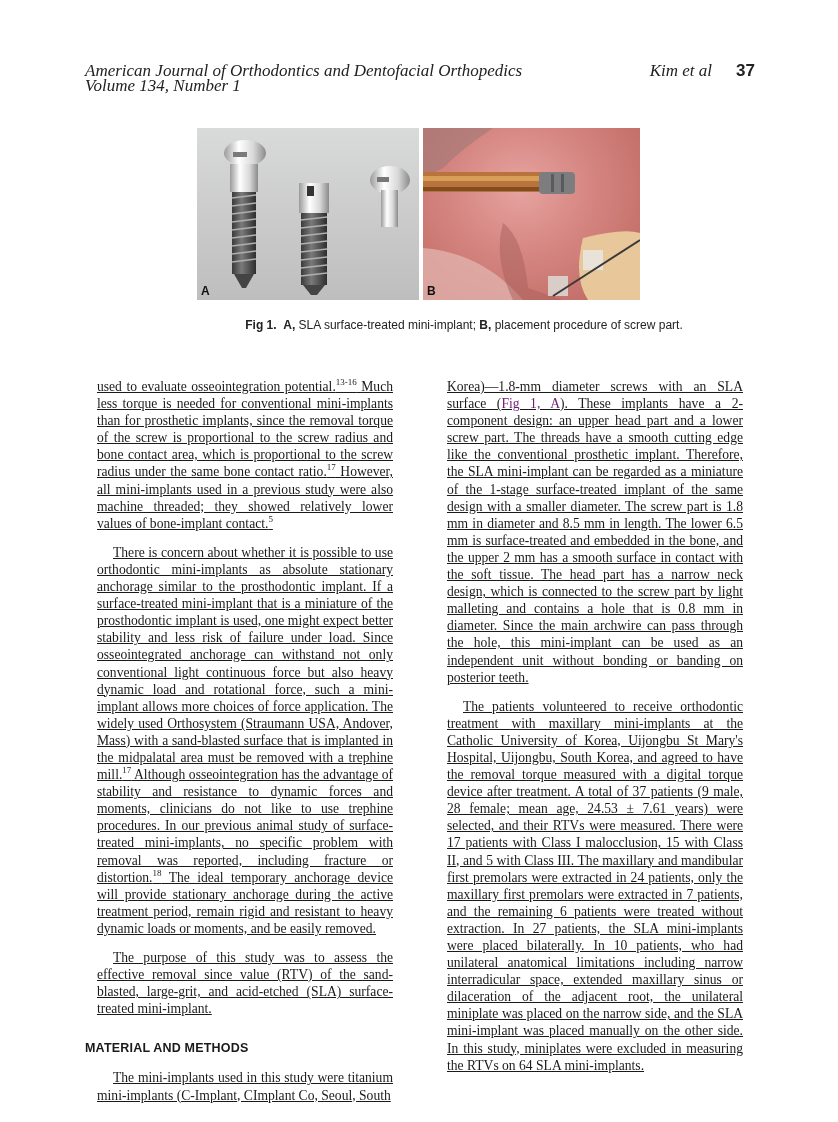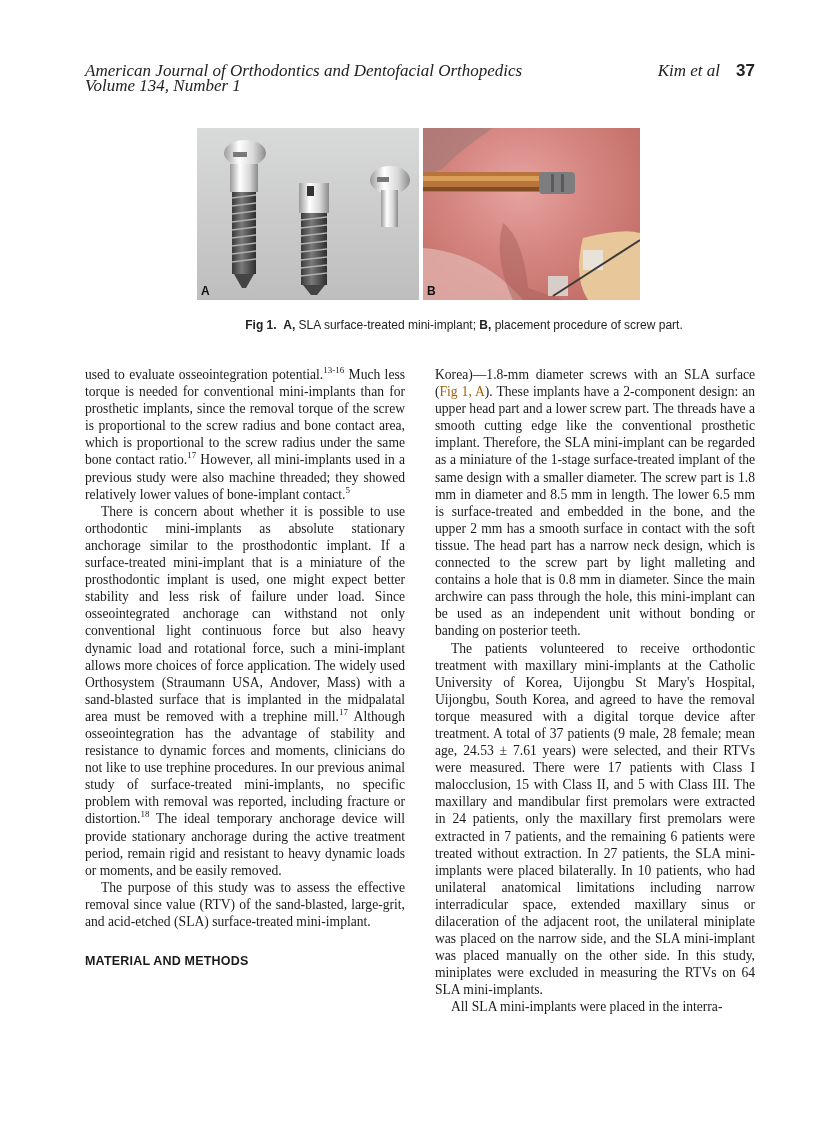--- a/index.html
+++ b/index.html
@@ -1,35 +1,35 @@
 <!DOCTYPE html>
 <html><head>
 <meta charset="utf-8">
 <style>
   html, body { margin:0; padding:0; background:#ffffff; }
   body { width:838px; height:1122px; position:relative; overflow:hidden; font-family:"Liberation Serif", serif; color:#1a1a1a; }
   .running-head { position:absolute; top:63px; left:85px; width:670px; font-size:17px; line-height:15px; font-style:italic; color:#222; }
   .running-head .right { position:absolute; right:0; top:0; font-style:italic; }
-  .running-head .pg { font-style:normal; font-family:"Liberation Sans", sans-serif; font-weight:bold; margin-left:16px; }
+  .running-head .pg { font-style:normal; font-family:"Liberation Sans", sans-serif; font-weight:bold; margin-left:24px; }
   .figure { position:absolute; top:128px; left:197px; width:443px; height:172px; }
   .panel { position:absolute; top:0; height:172px; overflow:hidden; }
   .panel-a { left:0; width:222px; background:linear-gradient(180deg,#d9dada 0%,#c9cac9 55%,#bdbebd 100%); }
   .panel-b { left:226px; width:217px; background:radial-gradient(ellipse at 45% 35%, #e7a4a0 0%, #d88a86 35%, #c9756f 70%, #b76560 100%); }
   .panel-label { position:absolute; bottom:2px; left:4px; font-family:"Liberation Sans", sans-serif; font-weight:bold; font-size:12px; color:#111; }
   .panel-b .panel-label { color:#111; }
   .caption { position:absolute; top:318px; left:0; width:838px; text-align:center; font-family:"Liberation Sans", sans-serif; font-size:12px; color:#222;padding-left:45px; }
   .caption b { font-weight:bold; }
   .col { position:absolute; top:366px; width:320px; font-size:13.6px; line-height:17.1px; text-align:justify; color:#1a1a1a; }
   .col-left { left:85px; }
   .col-right { left:435px; }
-  .col p { margin:0; }
+  .col p { margin:12px;text-decoration:underline; }
   .col p.indent { text-indent:16px; }
   .col sup { font-size:9px; line-height:0; }
   .section-head { font-family:"Liberation Sans", sans-serif; font-weight:bold; font-size:12.5px; margin:23px 0 6px 0; letter-spacing:0.2px; }
-  .link { color:#a16207; }
+  .link { color:#701a75; }
 </style>
 </head>
 <body>
 
 <div class="running-head">
   <div>American Journal of Orthodontics and Dentofacial Orthopedics</div>
   <div>Volume 134, Number 1</div>
   <div class="right">
     <span>Kim et al</span><span class="pg">37</span>
   </div>
@@ -115,19 +115,19 @@
 <div class="caption">
   <b>Fig 1.</b>&nbsp;
   <b>A,</b><span> SLA surface-treated mini-implant; </span><b>B,</b><span> placement procedure of screw part.</span>
 </div>
 
 <div class="col col-left">
   <p><span>used to evaluate osseointegration potential.</span><sup>13-16</sup><span> Much less torque is needed for conventional mini-implants than for prosthetic implants, since the removal torque of the screw is proportional to the screw radius and bone contact area, which is proportional to the screw radius under the same bone contact ratio.</span><sup>17</sup><span> However, all mini-implants used in a previous study were also machine threaded; they showed relatively lower values of bone-implant contact.</span><sup>5</sup></p>
   <p class="indent"><span>There is concern about whether it is possible to use orthodontic mini-implants as absolute stationary anchorage similar to the prosthodontic implant. If a surface-treated mini-implant that is a miniature of the prosthodontic implant is used, one might expect better stability and less risk of failure under load. Since osseointegrated anchorage can withstand not only conventional light continuous force but also heavy dynamic load and rotational force, such a mini-implant allows more choices of force application. The widely used Orthosystem (Straumann USA, Andover, Mass) with a sand-blasted surface that is implanted in the midpalatal area must be removed with a trephine mill.</span><sup>17</sup><span> Although osseointegration has the advantage of stability and resistance to dynamic forces and moments, clinicians do not like to use trephine procedures. In our previous animal study of surface-treated mini-implants, no specific problem with removal was reported, including fracture or distortion.</span><sup>18</sup><span> The ideal temporary anchorage device will provide stationary anchorage during the active treatment period, remain rigid and resistant to heavy dynamic loads or moments, and be easily removed.</span></p>
   <p class="indent">The purpose of this study was to assess the effective removal since value (RTV) of the sand-blasted, large-grit, and acid-etched (SLA) surface-treated mini-implant.</p>
   <div class="section-head">MATERIAL AND METHODS</div>
+  <p class="indent">The mini-implants used in this study were titanium mini-implants (C-Implant, CImplant Co, Seoul, South</p>
 </div>
 
 <div class="col col-right">
   <p><span>Korea)—1.8-mm diameter screws with an SLA surface (</span><span class="link">Fig 1, A</span><span>). These implants have a 2-component design: an upper head part and a lower screw part. The threads have a smooth cutting edge like the conventional prosthetic implant. Therefore, the SLA mini-implant can be regarded as a miniature of the 1-stage surface-treated implant of the same design with a smaller diameter. The screw part is 1.8 mm in diameter and 8.5 mm in length. The lower 6.5 mm is surface-treated and embedded in the bone, and the upper 2 mm has a smooth surface in contact with the soft tissue. The head part has a narrow neck design, which is connected to the screw part by light malleting and contains a hole that is 0.8 mm in diameter. Since the main archwire can pass through the hole, this mini-implant can be used as an independent unit without bonding or banding on posterior teeth.</span></p>
   <p class="indent">The patients volunteered to receive orthodontic treatment with maxillary mini-implants at the Catholic University of Korea, Uijongbu St Mary's Hospital, Uijongbu, South Korea, and agreed to have the removal torque measured with a digital torque device after treatment. A total of 37 patients (9 male, 28 female; mean age, 24.53 ± 7.61 years) were selected, and their RTVs were measured. There were 17 patients with Class I malocclusion, 15 with Class II, and 5 with Class III. The maxillary and mandibular first premolars were extracted in 24 patients, only the maxillary first premolars were extracted in 7 patients, and the remaining 6 patients were treated without extraction. In 27 patients, the SLA mini-implants were placed bilaterally. In 10 patients, who had unilateral anatomical limitations including narrow interradicular space, extended maxillary sinus or dilaceration of the adjacent root, the unilateral miniplate was placed on the narrow side, and the SLA mini-implant was placed manually on the other side. In this study, miniplates were excluded in measuring the RTVs on 64 SLA mini-implants.</p>
-  <p class="indent">All SLA mini-implants were placed in the interra-</p>
 </div>
 
 </body></html>

